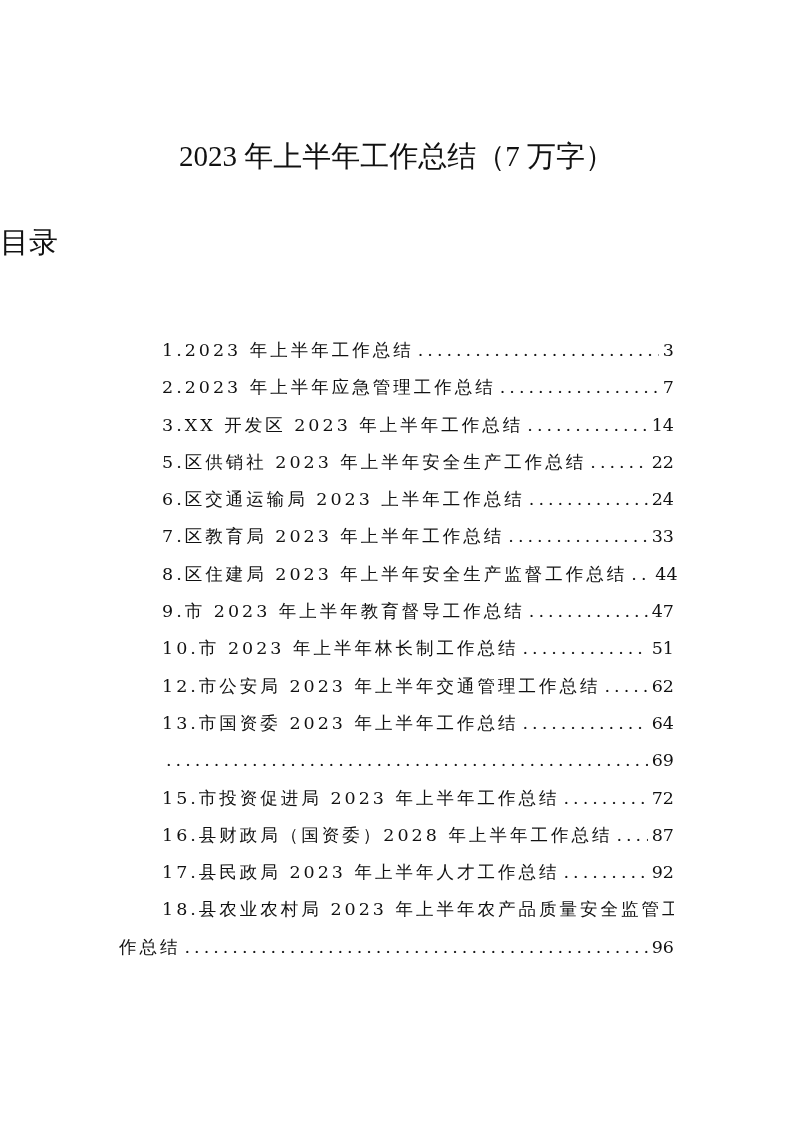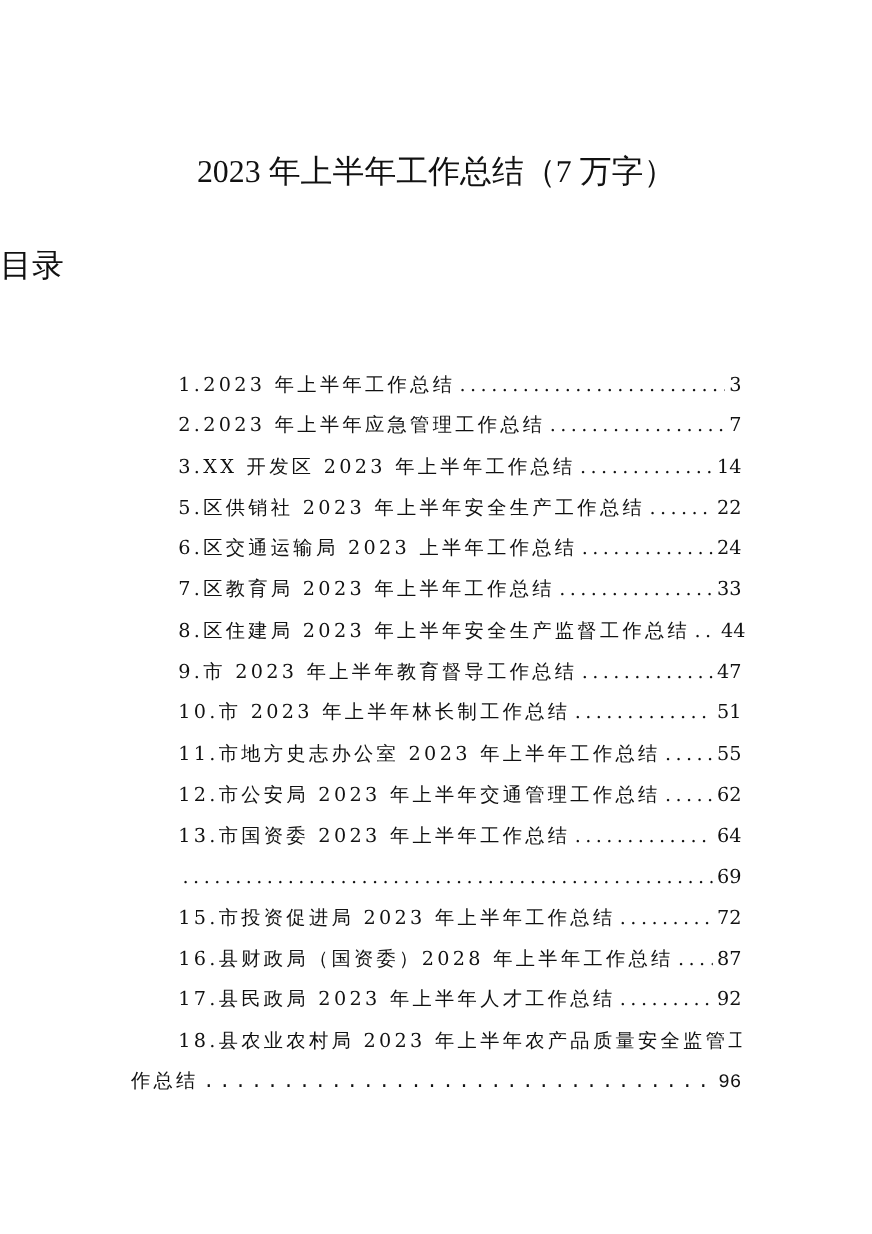--- a/index.html
+++ b/index.html
@@ -88,21 +88,20 @@
       line-height: 37.3px;
       white-space: nowrap;
       overflow: hidden;
     }
     .toc-entry.wrapped .second-line {
       display: flex;
       align-items: flex-start;
       height: 37.3px;
       line-height: 37.3px;
       white-space: nowrap;
-      font-family: Liberation Mono, monospace;
     }
   </style>
 </head>
 <body>
 
 <div class="page">
 
   <div class="doc-title">2023 年上半年工作总结（7 万字）</div>
 
   <div class="toc-heading">目录</div>
@@ -157,25 +156,20 @@
       <span class="leader"></span>
       <span class="page-num">47</span>
     </div>
 
     <div class="toc-entry">
       <span class="label">10.市 2023 年上半年林长制工作总结</span>
       <span class="leader"></span>
       <span class="page-num">51</span>
     </div>
 
-    <div class="toc-entry">
-      <span class="label">11.市地方史志办公室 2023 年上半年工作总结</span>
-      <span class="leader"></span>
-      <span class="page-num">55</span>
-    </div>
 
     <div class="toc-entry">
       <span class="label">12.市公安局 2023 年上半年交通管理工作总结</span>
       <span class="leader"></span>
       <span class="page-num">62</span>
     </div>
 
     <div class="toc-entry">
       <span class="label">13.市国资委 2023 年上半年工作总结</span>
       <span class="leader"></span>

